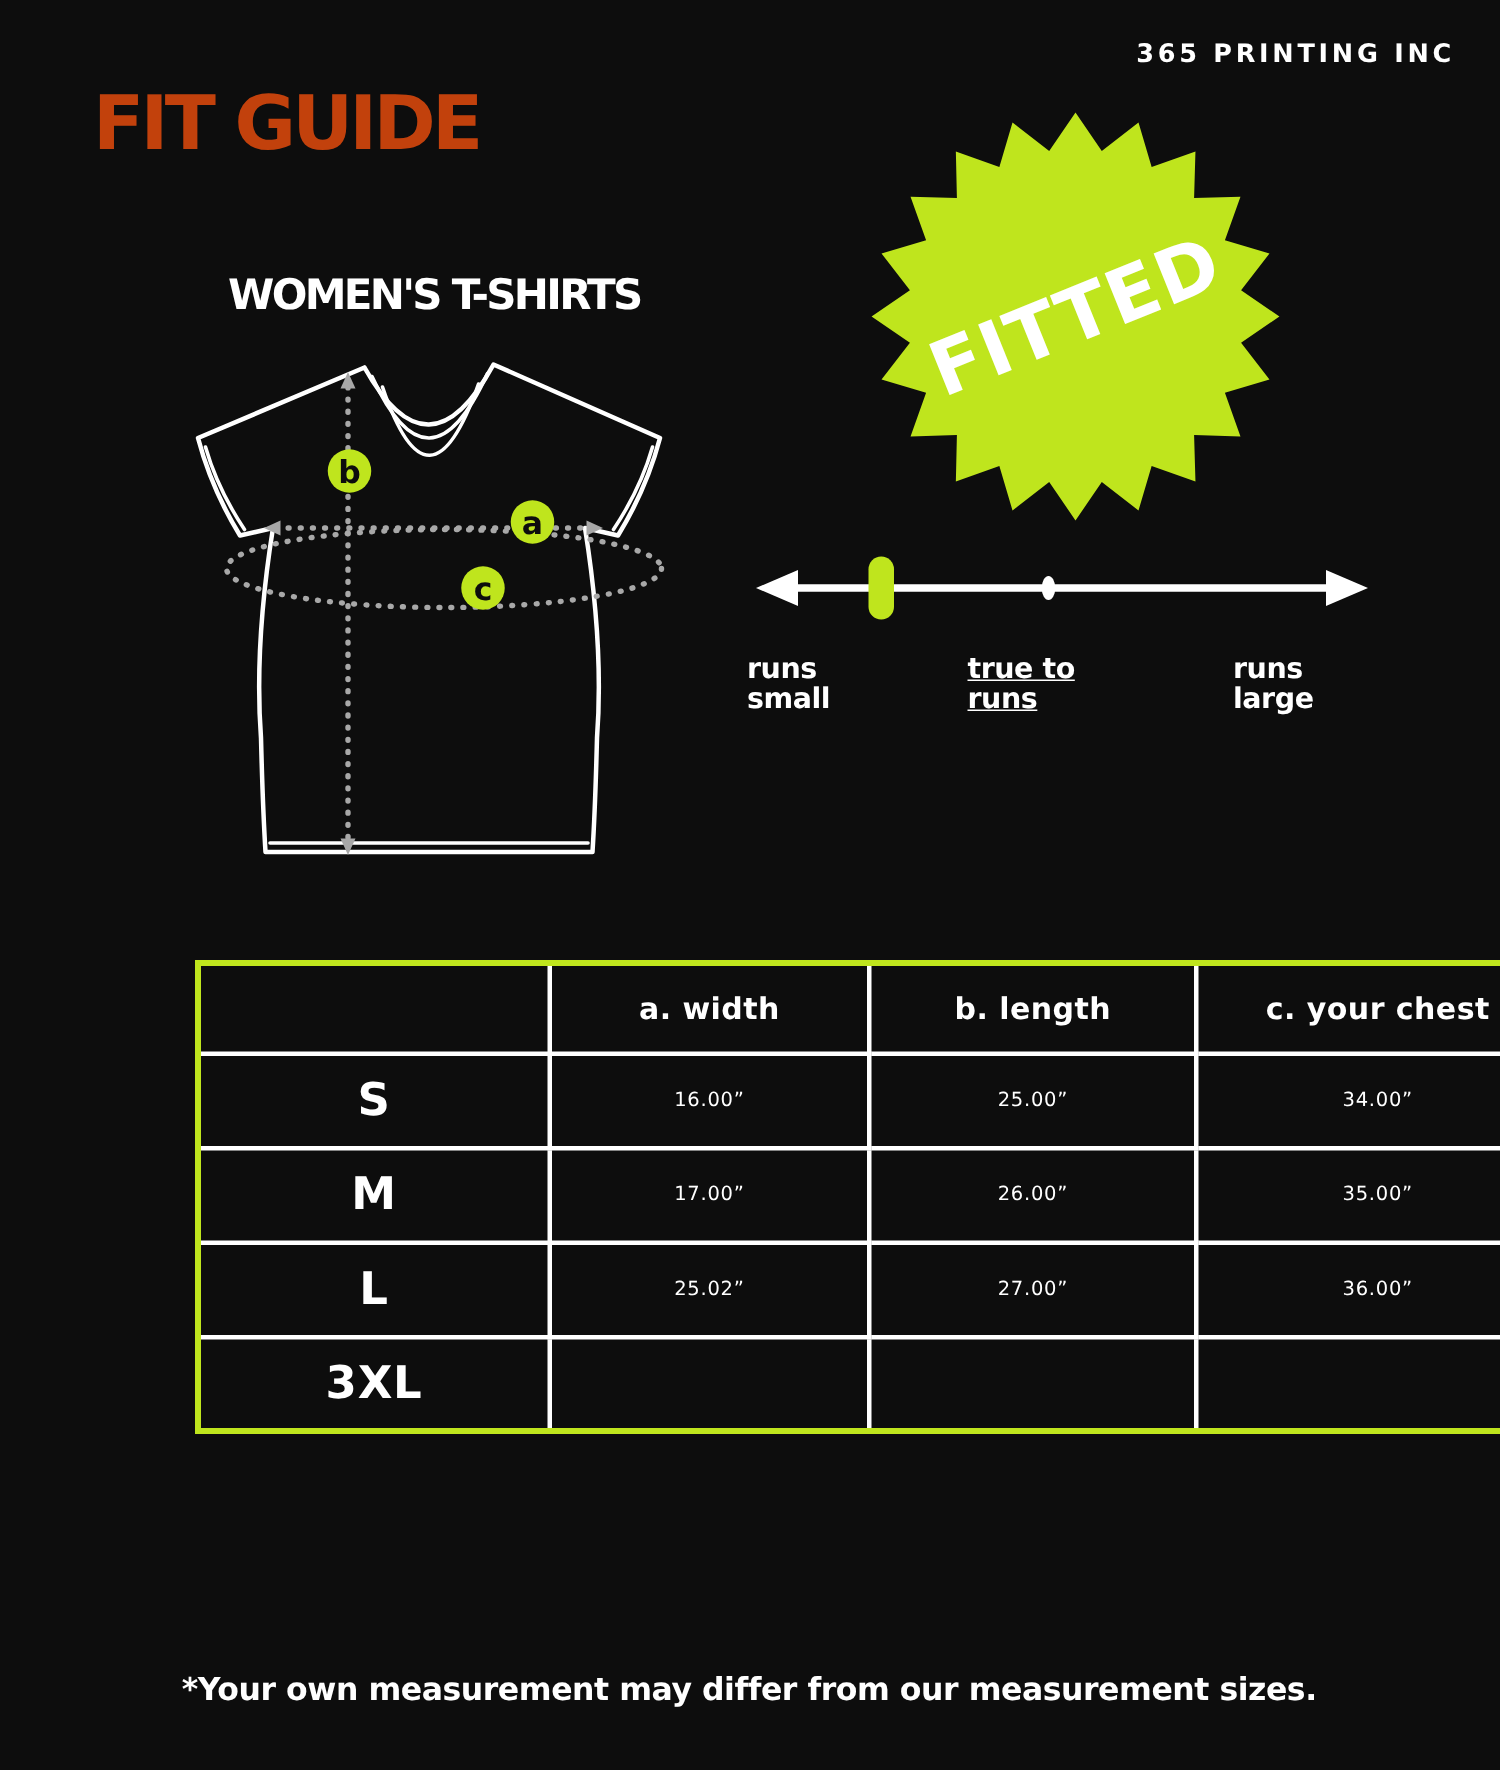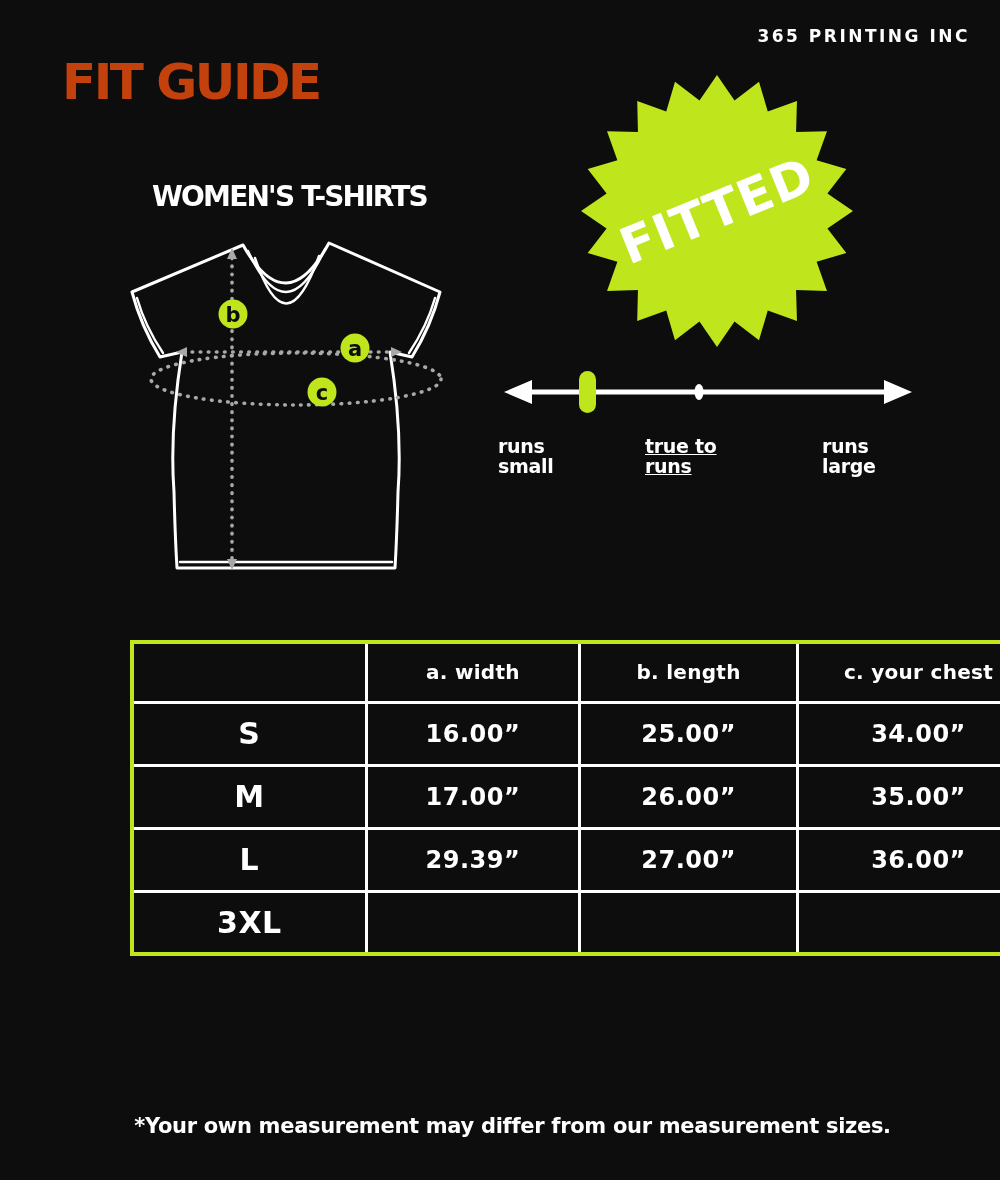--- a/index.html
+++ b/index.html
@@ -78,25 +78,25 @@
   }
   #size-table th,#size-table td{
     border:3px solid #ffffff;
     text-align:center;vertical-align:middle;
     color:#fff;padding:0;
   }
   #size-table thead tr{height:60px;}
   #size-table tbody tr{height:63px;}
   #size-table th{font-size:20px;font-weight:700;letter-spacing:0.3px;}
   td.size-cell{font-size:30px;font-weight:700;letter-spacing:0.5px;}
-  td.value-cell{font-size:24px;font-weight:700;letter-spacing:0.5px;}
+  td.value-cell{font-size:13px;font-weight:400;letter-spacing:0.5px;}
 
   
   #footnote{
-    top:1114px;left:132px;width:761px;
+    top:1114px;left:119px;width:761px;
     text-align:center;font-size:21px;letter-spacing:-0.3px;color:#fff;
   }
 </style>
 </head>
 <body>
 
 <div id="brand" class="abs">365 PRINTING INC</div>
 <div id="title" class="abs">FIT GUIDE</div>
 <div id="subtitle" class="abs">WOMEN'S T-SHIRTS</div>
 
@@ -189,21 +189,21 @@
       <td class="value-cell">34.00”</td>
     </tr>
     <tr>
       <td class="size-cell">M</td>
       <td class="value-cell">17.00”</td>
       <td class="value-cell">26.00”</td>
       <td class="value-cell">35.00”</td>
     </tr>
     <tr>
       <td class="size-cell">L</td>
-      <td class="value-cell">29.39”</td>
+      <td class="value-cell">25.02”</td>
       <td class="value-cell">27.00”</td>
       <td class="value-cell">36.00”</td>
     </tr>
     <tr>
       <td class="size-cell">3XL</td>
       <td class="value-cell"></td>
       <td class="value-cell"></td>
       <td class="value-cell"></td>
     </tr>
   </tbody>

